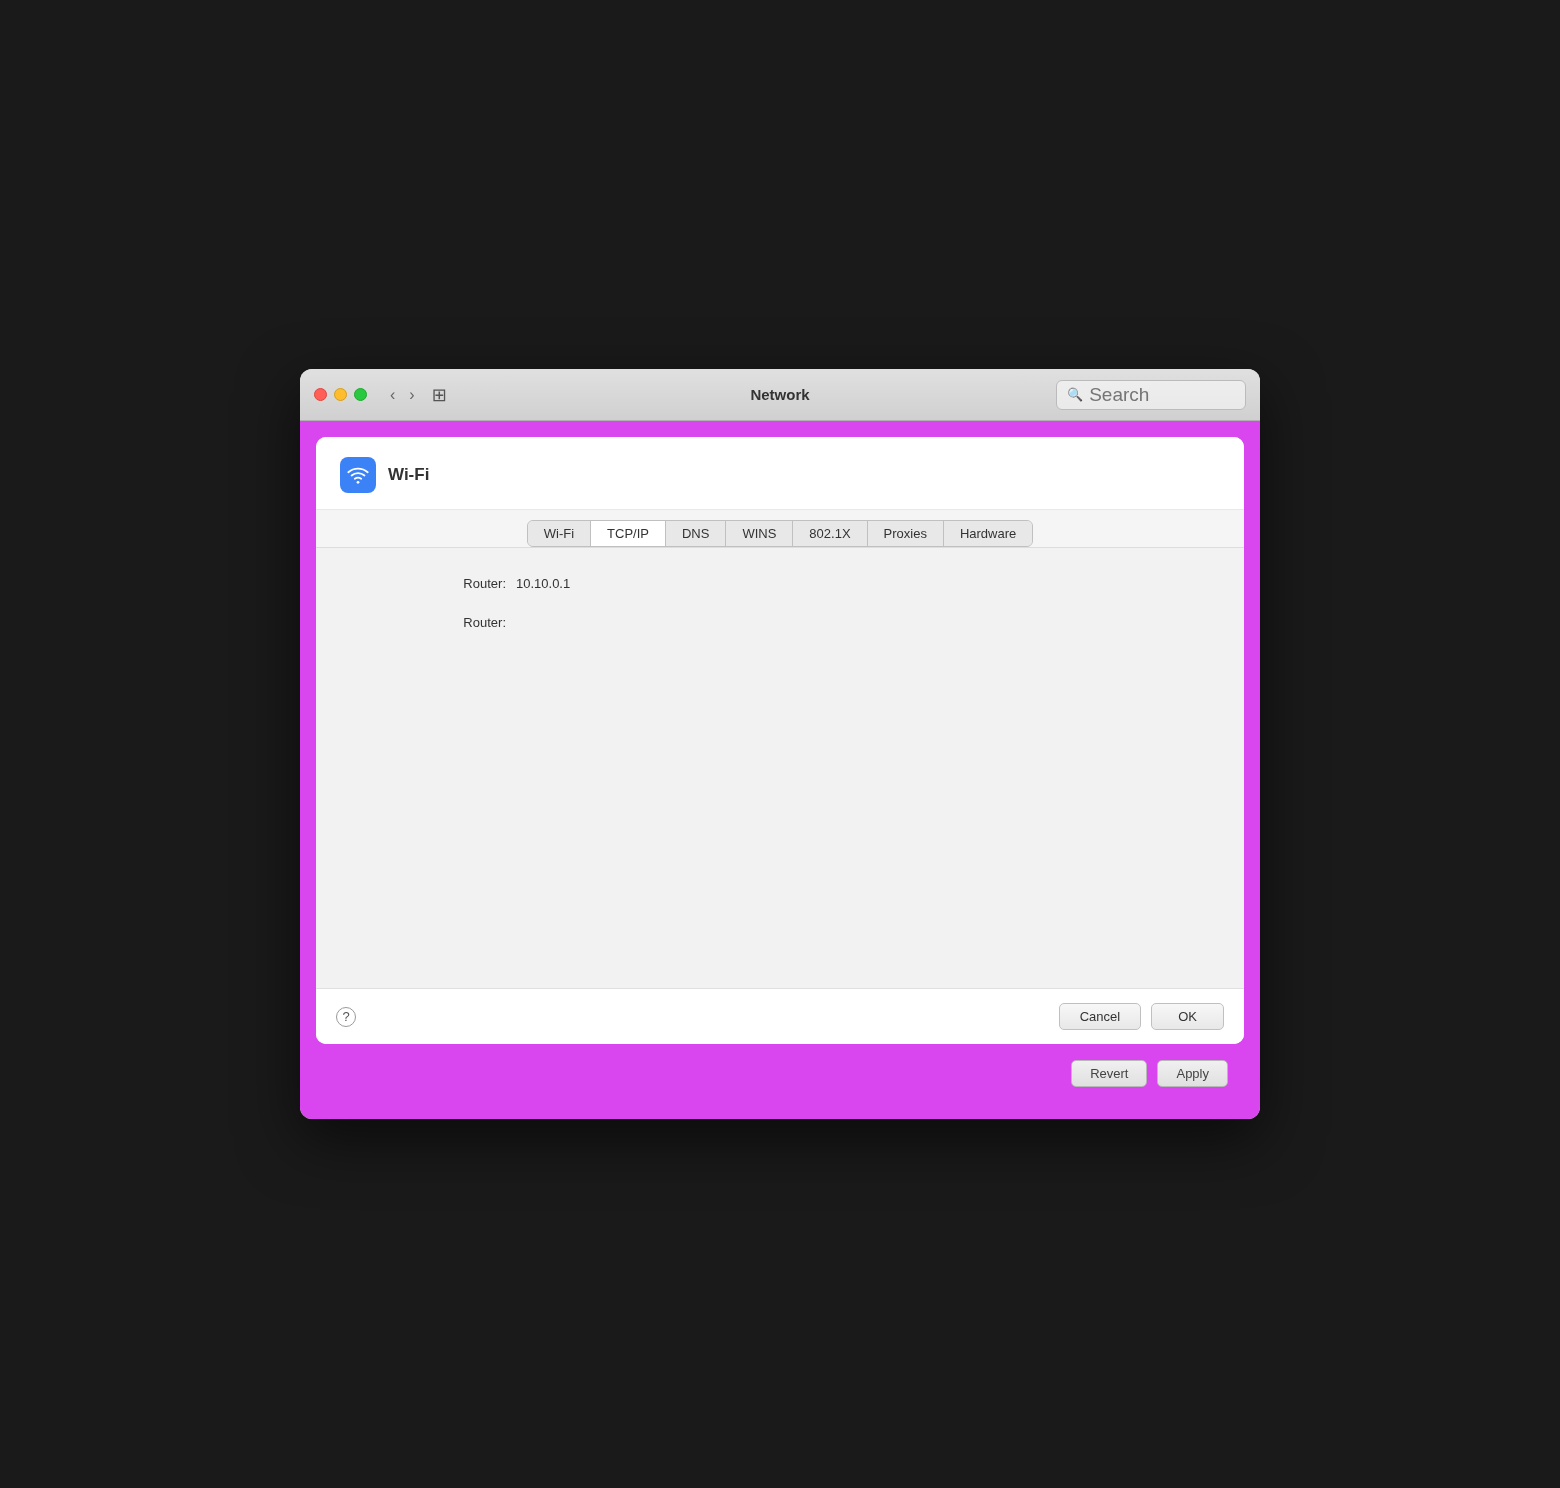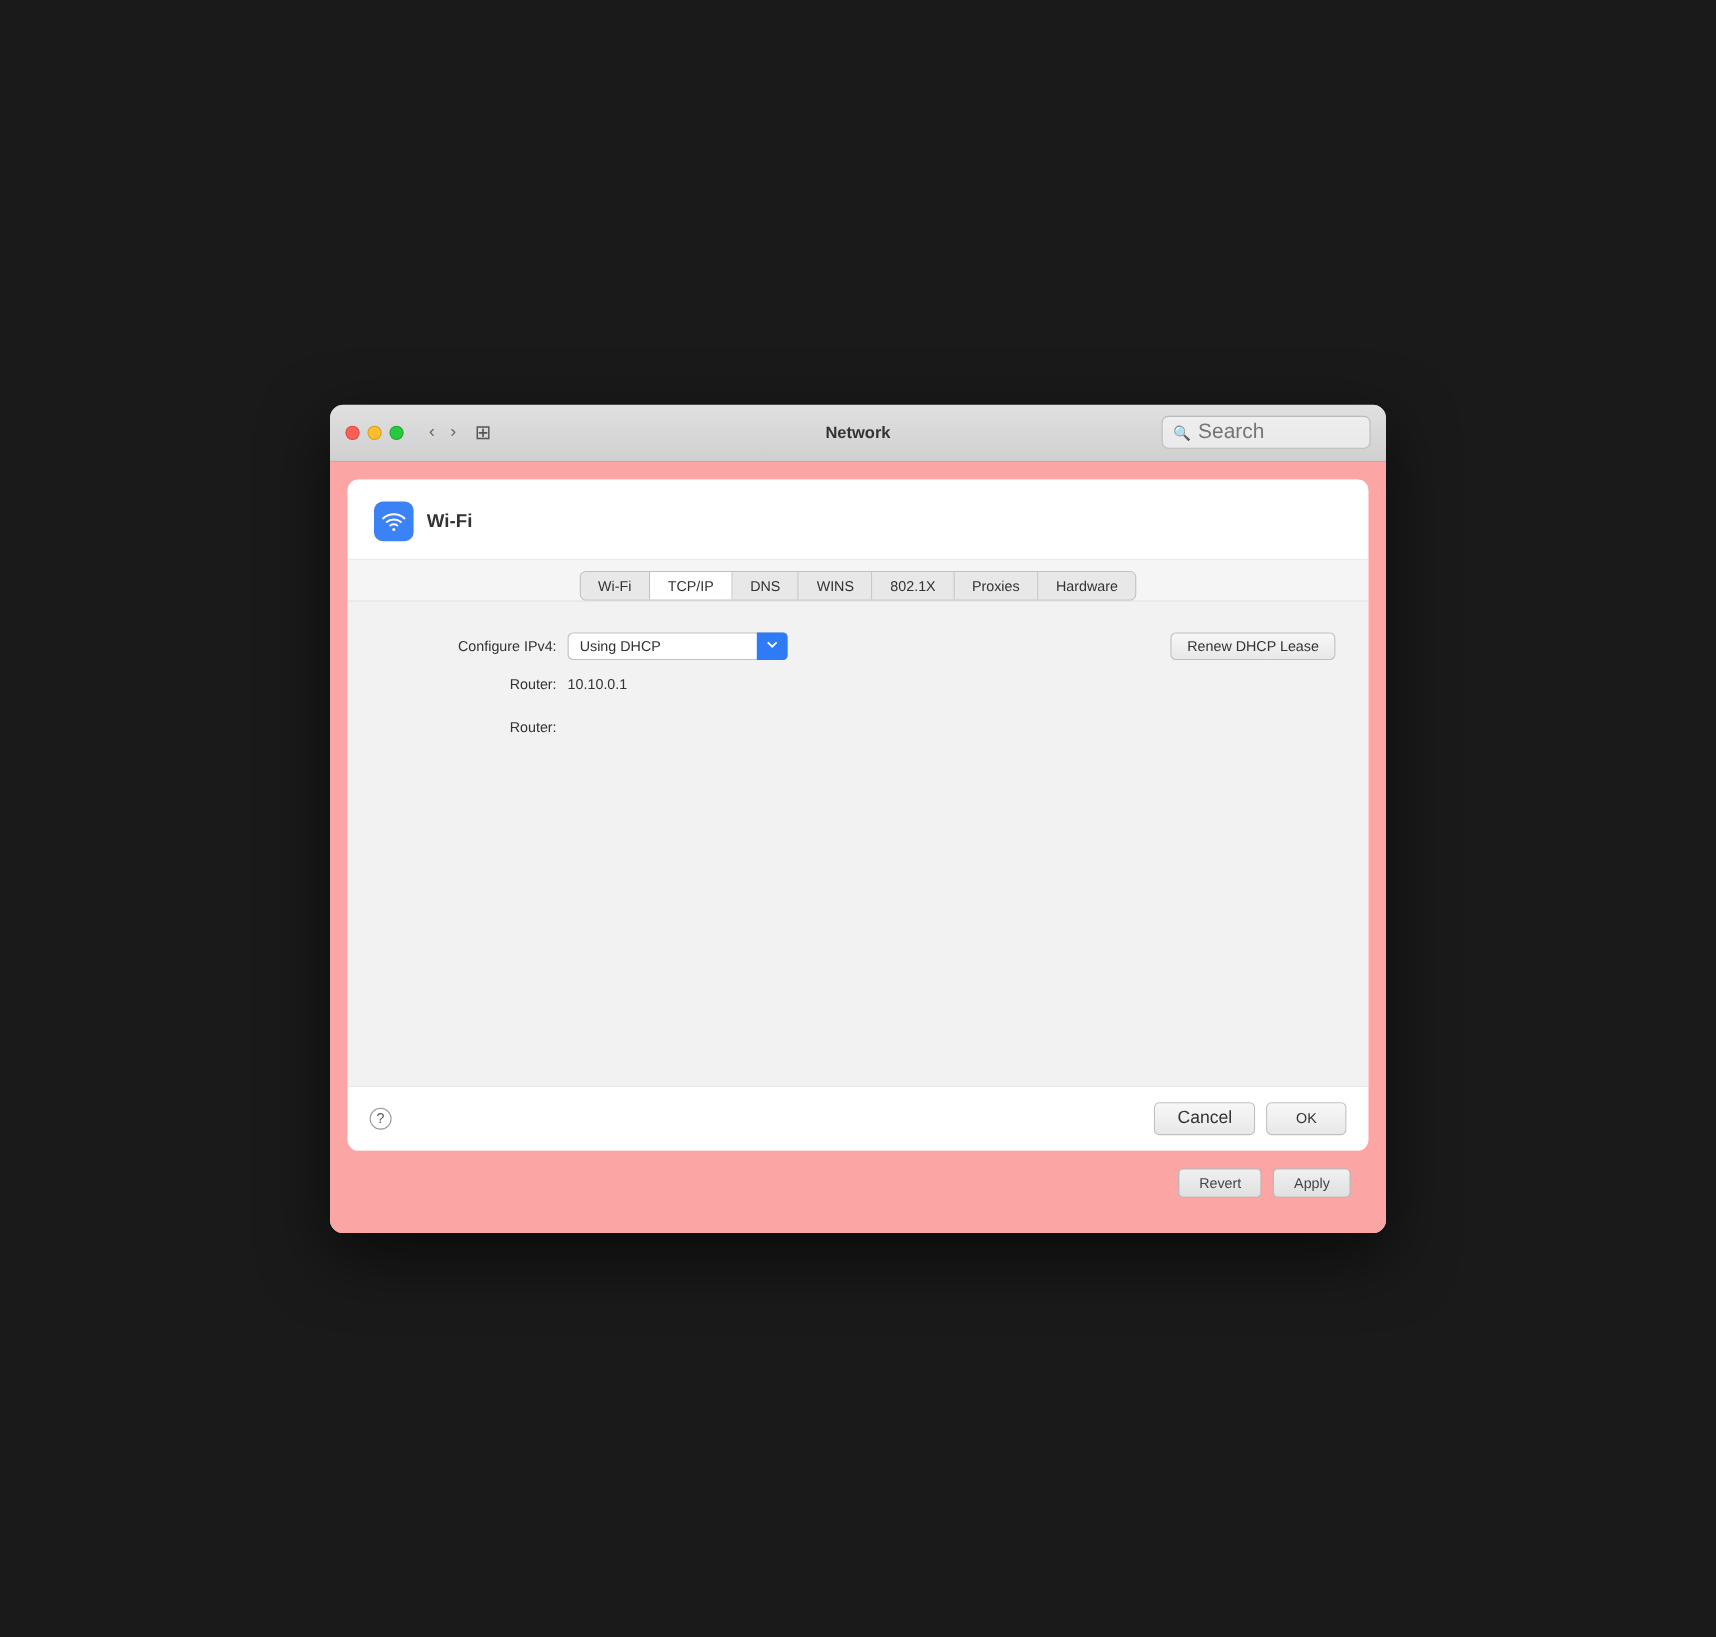--- a/index.html
+++ b/index.html
@@ -85,21 +85,21 @@
     }
     .titlebar-search input {
       border: none;
       background: transparent;
       outline: none;
       font-size: 19px;
       color: #666;
       width: 100%;
     }
     .window-content {
-      background: #fca5a5;
+      background: #d946ef;
       padding: 16px;
     }
     .main-panel {
       background: #fff;
       border-radius: 10px;
       overflow: hidden;
     }
     .panel-header {
       background: #fff;
       padding: 20px 24px 16px;
@@ -260,21 +260,21 @@
     .bottom-actions {
       margin-left: auto;
       display: flex;
       gap: 10px;
     }
     .cancel-btn {
       background: linear-gradient(to bottom, #f7f7f7, #e8e8e8);
       border: 1px solid #c0c0c0;
       border-radius: 5px;
       padding: 5px 20px;
-      font-size: 16px;
+      font-size: 13px;
       color: #333;
       cursor: pointer;
     }
     .ok-btn {
       background: linear-gradient(to bottom, #f7f7f7, #e8e8e8);
       border: 1px solid #c0c0c0;
       border-radius: 5px;
       padding: 5px 26px;
       font-size: 13px;
       color: #333;
@@ -356,38 +356,20 @@
           <div class="tab-item">802.1X</div>
           <div class="tab-item">Proxies</div>
           <div class="tab-item">Hardware</div>
         </div>
       </div>
 
       <div class="content-area">
 
         <div class="form-section">
 
-          <div class="form-row">
-            <span class="form-label">Configure IPv4:</span>
-            <div class="select-wrapper">
-              <select class="styled-select">
-                <option>Using DHCP</option>
-                <option>Manually</option>
-                <option>Off</option>
-              </select>
-              <div class="select-arrow">
-                <svg viewBox="0 0 16 16">
-                    <path d="M4 5l4 4 4-4" stroke="white" stroke-width="2" fill="none" stroke-linecap="round"></path>
-                  </svg>
-              </div>
-            </div>
-            <div style="margin-left: auto;">
-              <button class="renew-btn">Renew DHCP Lease</button>
-            </div>
-          </div>
 
 
 
           <div class="form-row">
             <span class="form-label">Router:</span>
             <span class="form-value">10.10.0.1</span>
           </div>
         </div>
 
         <div class="form-section ipv6-section">

